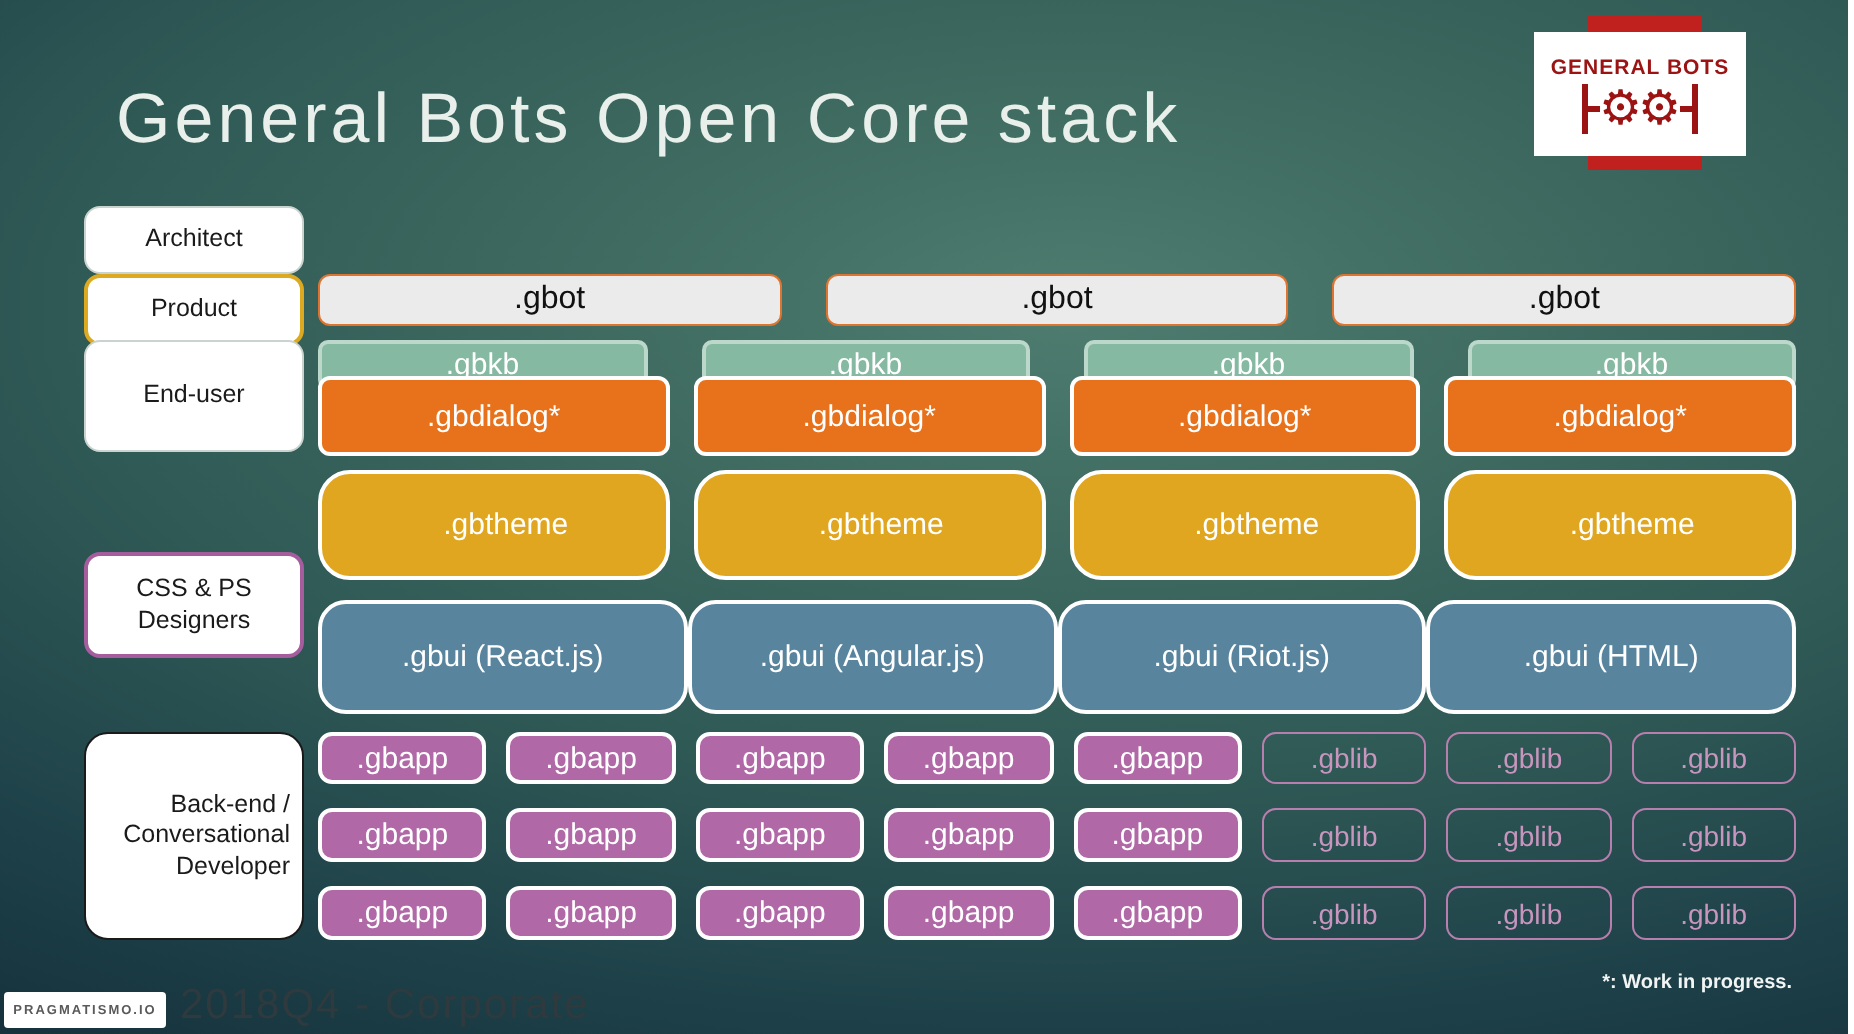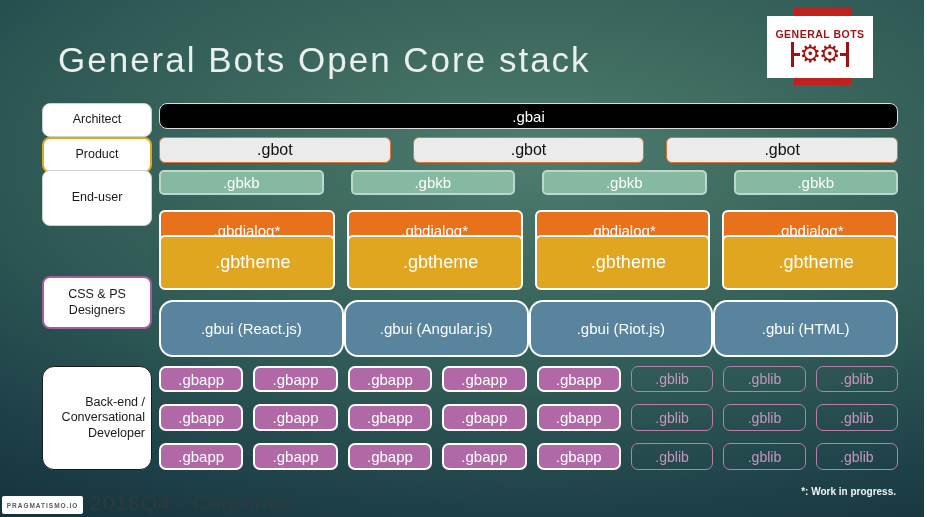--- a/index.html
+++ b/index.html
@@ -46,24 +46,24 @@
   .box{
     flex:1;display:flex;align-items:center;justify-content:center;
     color:#fff;box-sizing:border-box;white-space:nowrap;
   }
   .row-gbai{top:103px;height:26px;}
   .gbai{background:#010101;border:1.5px solid #dddddd;border-radius:8px;font-size:15px;}
   .row-gbot{top:137px;height:26px;gap:22px;}
   .gbot{background:#ebebeb;border:1.5px solid #df7430;border-radius:6px;color:#111;font-size:16px;}
   .row-gbkb{top:170px;height:25px;gap:27px;}
   .gbkb{background:#85b9a1;border:2px solid rgba(255,255,255,0.45);border-radius:5px;font-size:15px;}
-  .row-gbdialog{top:210px;height:40px;gap:12px;}
+  .row-gbdialog{top:188px;height:40px;gap:12px;}
   .gbdialog{background:#e8711b;border:2px solid #ffffff;border-radius:6px;font-size:15px;}
   .row-gbtheme{top:235px;height:55px;gap:12px;}
-  .gbtheme{background:#e1a61f;border:2px solid #ffffff;border-radius:6px;font-size:18px;padding-left:12px;}
+  .gbtheme{background:#e1a61f;border:2px solid #ffffff;border-radius:16px;font-size:15px;padding-left:12px;}
   .row-gbui{top:300px;height:57px;gap:0;}
   .gbui{background:#58849e;border:2px solid #ffffff;border-radius:14px;font-size:15px;}
   .row-app1{top:366px;height:26px;gap:10px;}
   .row-app2{top:404px;height:27px;gap:10px;}
   .row-app3{top:443px;height:27px;gap:10px;}
   .gbapp{background:#b068a6;border:2px solid #ffffff;border-radius:7px;font-size:15px;}
   .gblib{background:transparent;border:1.5px solid #b77fae;border-radius:7px;color:#c795bd;font-size:14px;}
   
   .brand-badge{
     position:absolute;left:2px;top:496px;width:81px;height:18px;background:#ffffff;
@@ -98,23 +98,20 @@
       <span class="vbar"></span>
     </div>
   </div>
 
   <div class="rowlabel lab-architect">Architect</div>
   <div class="rowlabel lab-product">Product</div>
   <div class="rowlabel lab-enduser">End-user</div>
   <div class="rowlabel lab-designers">CSS &amp; PS Designers</div>
   <div class="rowlabel lab-backend">Back-end / Conversational Developer</div>
 
-  <div class="crow row-gbai">
-    <div class="box gbai">.gbai</div>
-  </div>
 
   <div class="crow row-gbot">
     <div class="box gbot">.gbot</div>
     <div class="box gbot">.gbot</div>
     <div class="box gbot">.gbot</div>
   </div>
 
   <div class="crow row-gbkb">
     <div class="box gbkb">.gbkb</div>
     <div class="box gbkb">.gbkb</div>

